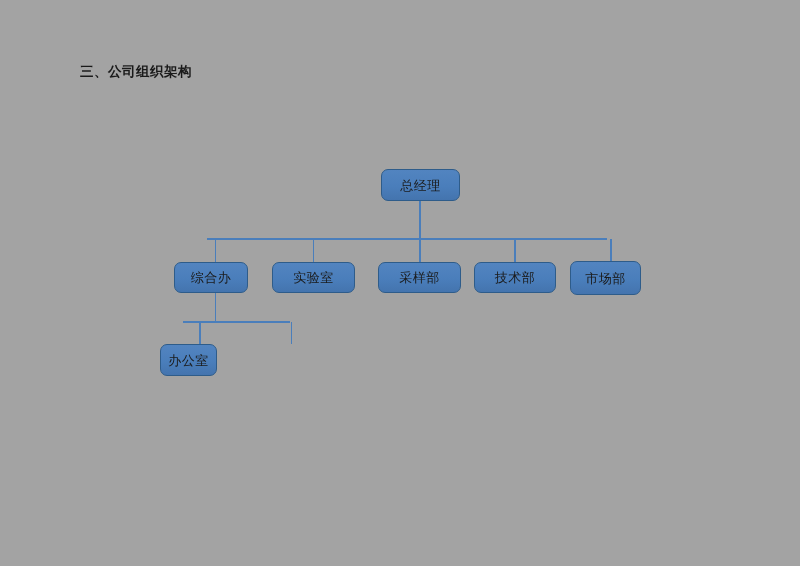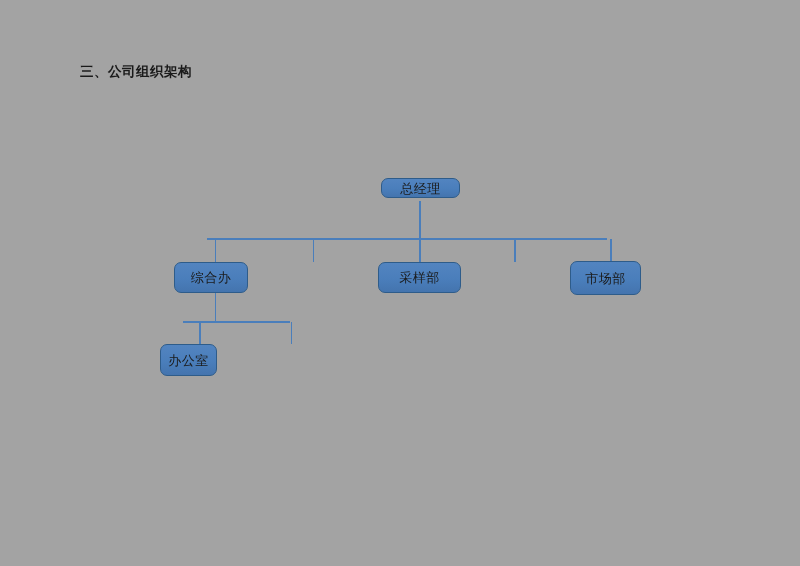--- a/index.html
+++ b/index.html
@@ -78,28 +78,34 @@
         <line x1="207" y1="239" x2="607" y2="239" stroke="#4a7ebb" stroke-width="1.3" shape-rendering="crispEdges"></line>
         <line x1="215.5" y1="239" x2="215.5" y2="262" stroke="#4a7ebb" stroke-width="1.3" shape-rendering="crispEdges"></line>
         <line x1="313.5" y1="239" x2="313.5" y2="262" stroke="#4a7ebb" stroke-width="1.3" shape-rendering="crispEdges"></line>
         <line x1="515" y1="239" x2="515" y2="262" stroke="#4a7ebb" stroke-width="1.3" shape-rendering="crispEdges"></line>
         <line x1="611" y1="239" x2="611" y2="261" stroke="#4a7ebb" stroke-width="1.3" shape-rendering="crispEdges"></line>
         <line x1="215.5" y1="293" x2="215.5" y2="322" stroke="#4a7ebb" stroke-width="1.3" shape-rendering="crispEdges"></line>
         <line x1="183" y1="322" x2="290" y2="322" stroke="#4a7ebb" stroke-width="1.3" shape-rendering="crispEdges"></line>
         <line x1="200" y1="322" x2="200" y2="344" stroke="#4a7ebb" stroke-width="1.3" shape-rendering="crispEdges"></line>
         <line x1="291.5" y1="322" x2="291.5" y2="344" stroke="#4a7ebb" stroke-width="1.3" shape-rendering="crispEdges"></line>
       </svg>
-  <div class="node" style="left: 381px; top: 169px; width: 79px; height: 20px; margin-top: 9px;">
+  <div class="node" style="left: 381px; top: 169px; width: 79px; height: 32px;">
         <span>总经理</span>
       </div>
       <div class="node" style="left: 174px; top: 262px; width: 74px; height: 31px;">
         <span>综合办</span>
       </div>
+      <div class="node" style="left: 272px; top: 262px; width: 83px; height: 31px;">
+        <span>实验室</span>
+      </div>
       <div class="node" style="left: 378px; top: 262px; width: 83px; height: 31px;">
         <span>采样部</span>
+      </div>
+      <div class="node" style="left: 474px; top: 262px; width: 82px; height: 31px;">
+        <span>技术部</span>
       </div>
       <div class="node" style="left: 570px; top: 261px; width: 71px; height: 34px;">
         <span>市场部</span>
       </div>
       <div class="node" style="left: 160px; top: 344px; width: 57px; height: 32px;">
         <span>办公室</span>
       </div>
     </div>
 
 </div>

